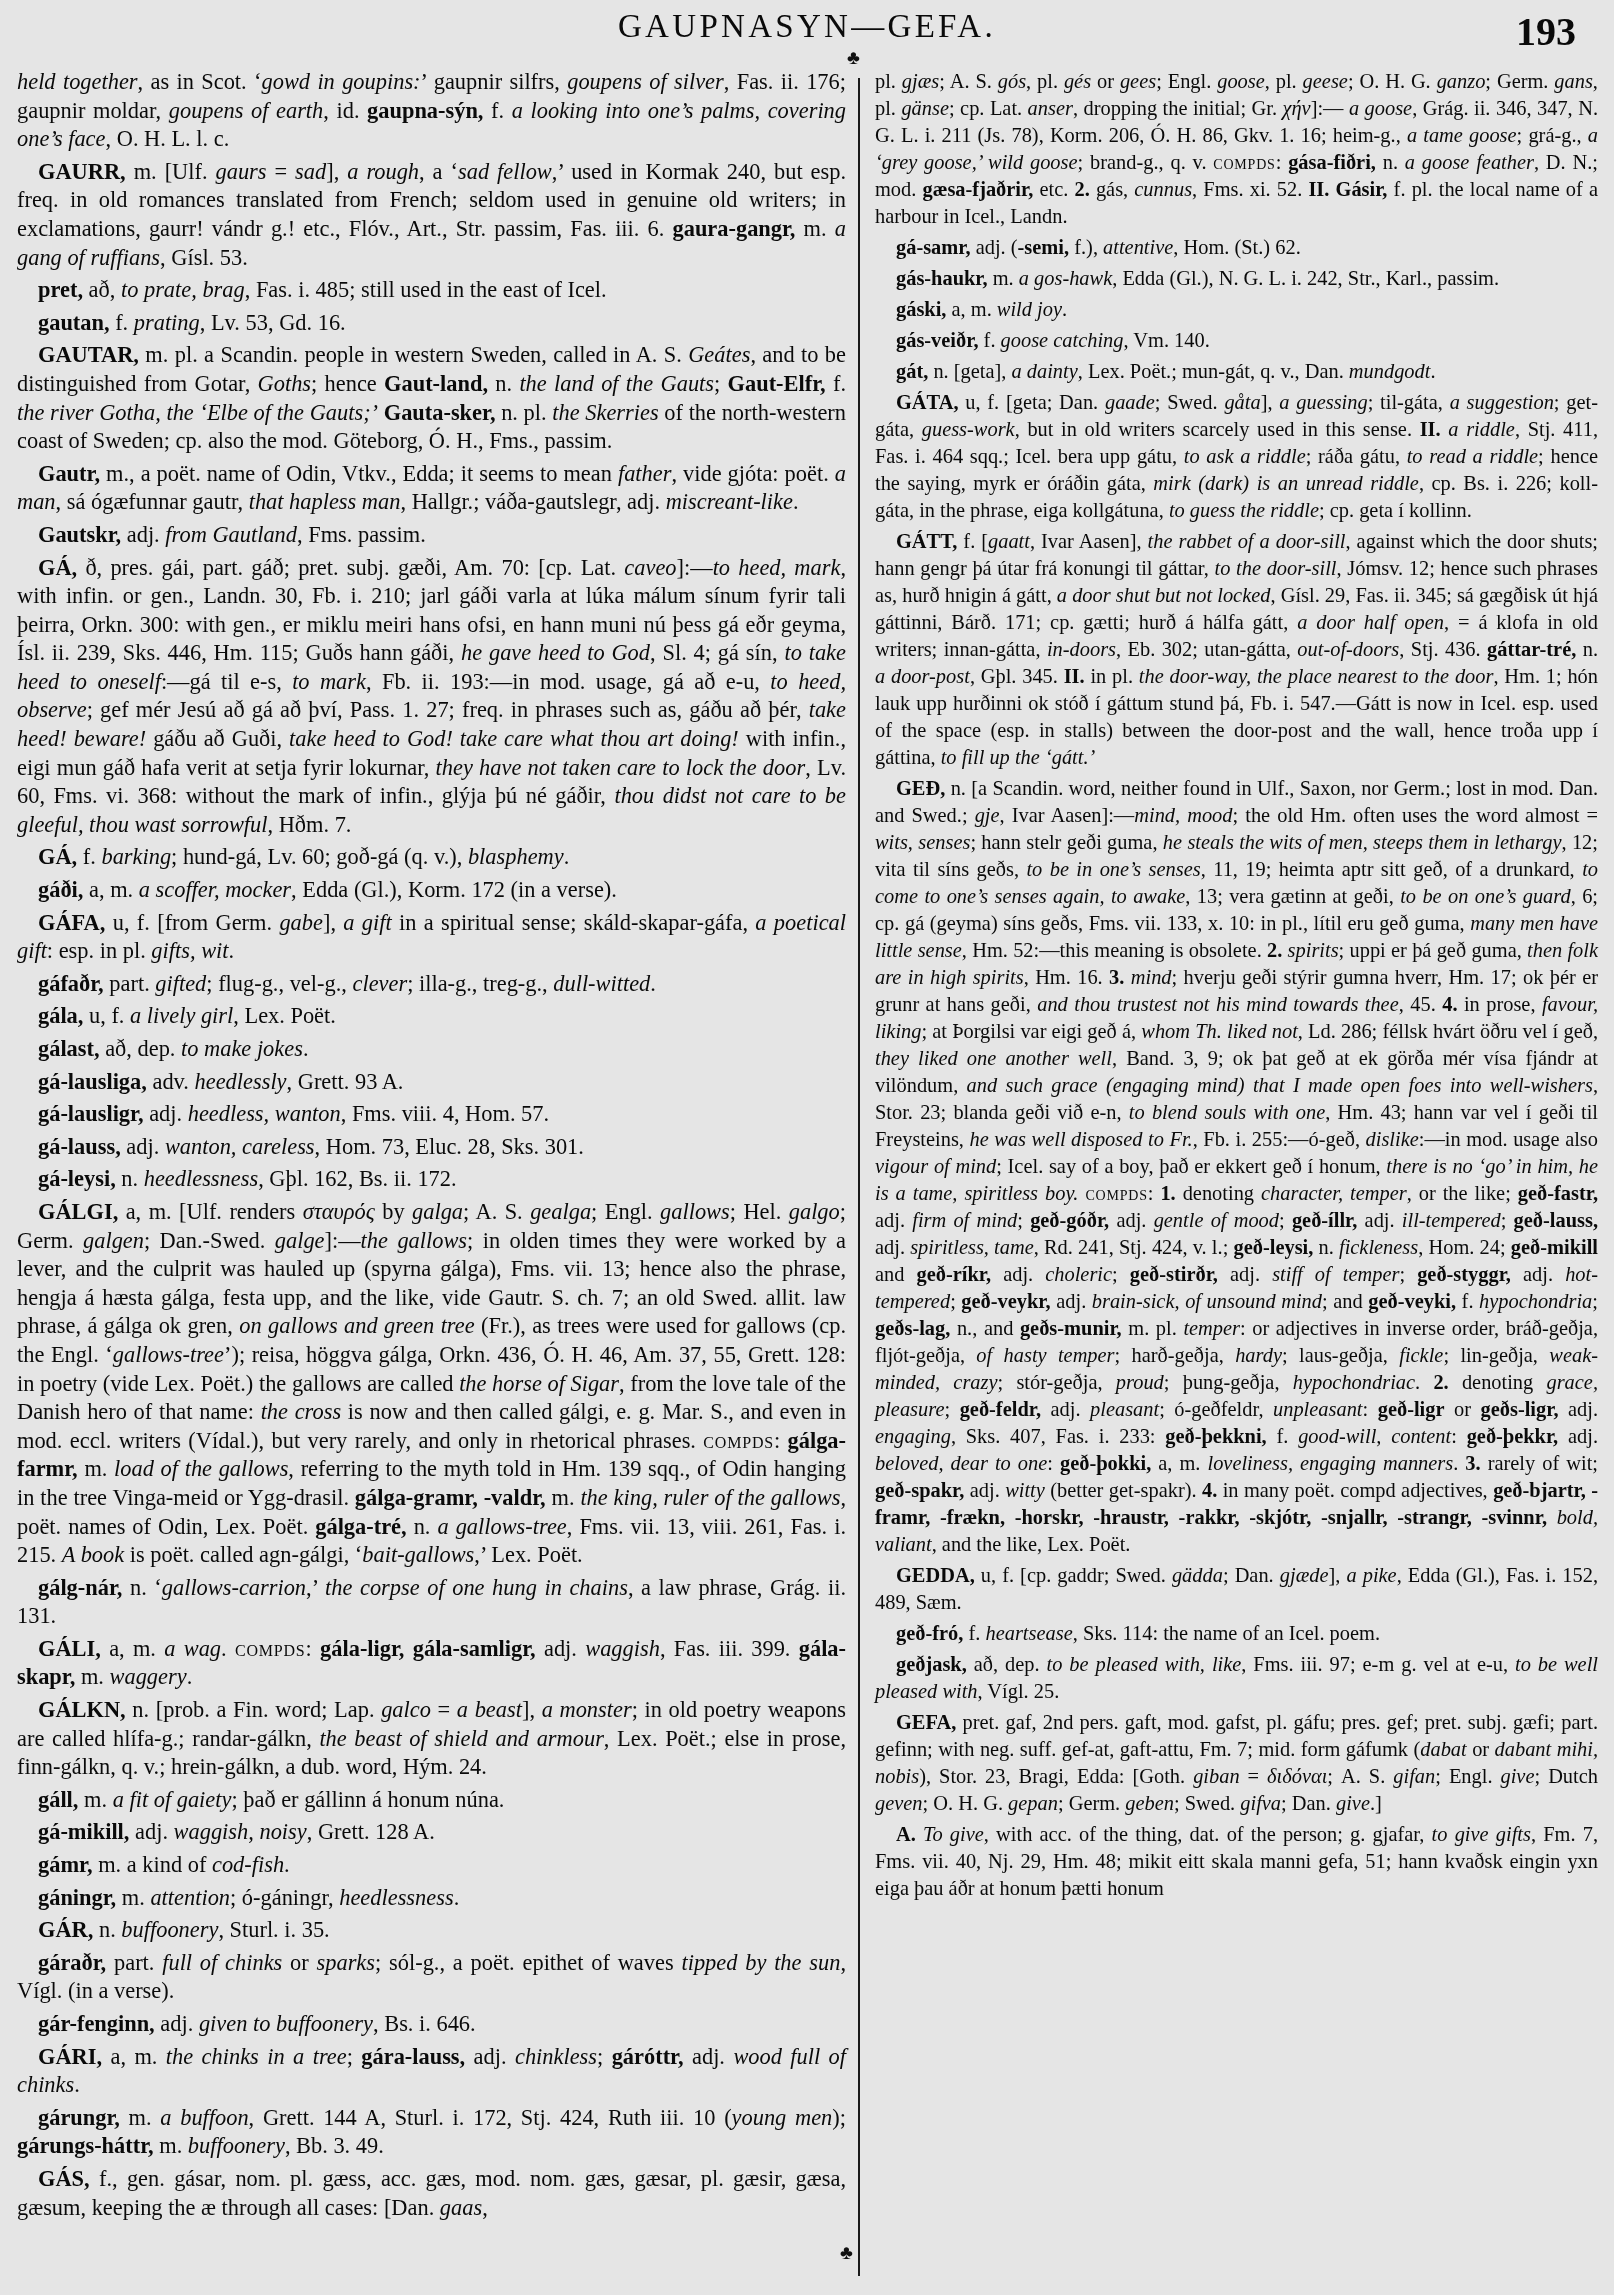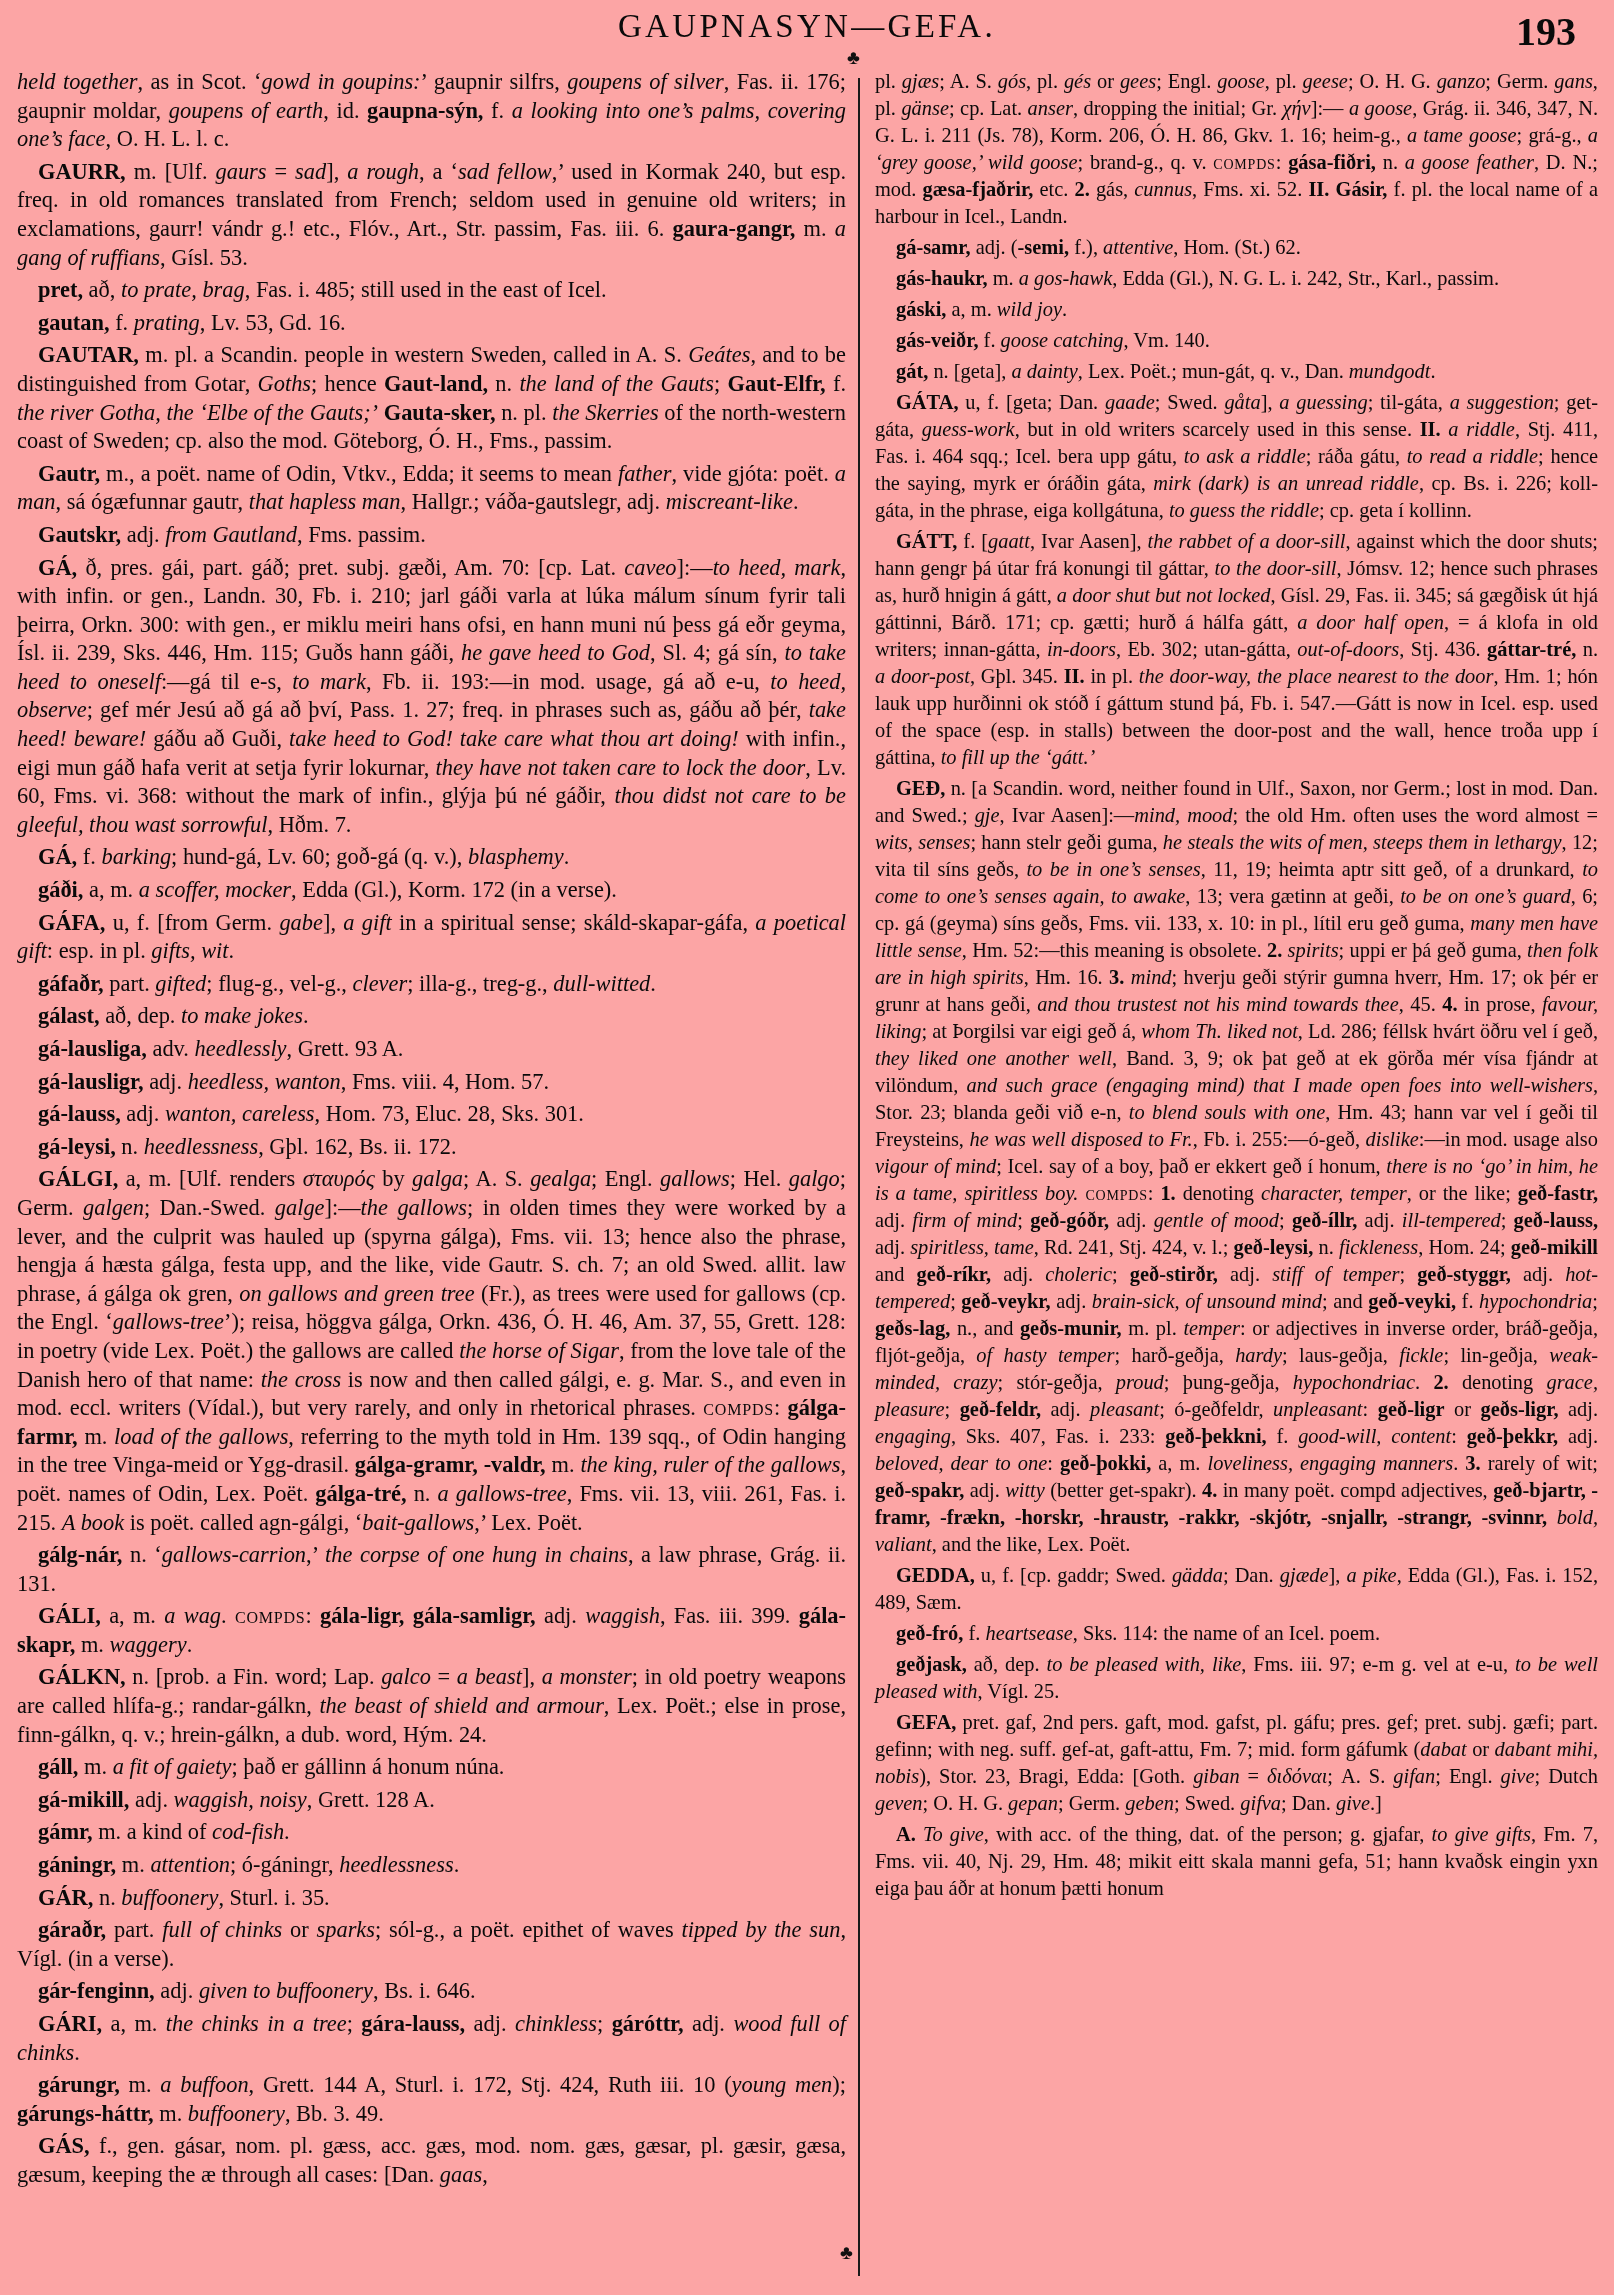--- a/index.html
+++ b/index.html
@@ -1,21 +1,21 @@
 <!DOCTYPE html>
 <html style="font-size:13px"><head>
 <meta charset="utf-8">
 <title>GAUPNASYN—GEFA. 193</title>
 <style>
   html, body { margin: 0; padding: 0; background: #ffffff; }
   .page {
     position: relative;
     width: 1614px;
     height: 2295px;
-    background: #fca5a5;
+    background: #e5e5e5;
     color: #0a0a0a;
     font-family: "Liberation Serif", "DejaVu Serif", serif;
     overflow: hidden;
   }
   .running-head {
     position: absolute;
     top: 8.2px; left: 0; right: 0;
     height: 49px;
   }
   .head-title {
@@ -94,20 +94,21 @@
       <p class="entry"><span class="seg-b">pret,</span><span class="seg-r"> að, </span><span class="seg-i">to prate, brag</span><span class="seg-r">, Fas. i. 485; still used in the east of Icel.</span></p>
       <p class="entry"><span class="seg-b">gautan,</span><span class="seg-r"> f. </span><span class="seg-i">prating</span><span class="seg-r">, Lv. 53, Gd. 16.</span></p>
       <p class="entry"><span class="seg-b">GAUTAR,</span><span class="seg-r"> m. pl. a Scandin. people in western Sweden, called in A. S. </span><span class="seg-i">Geátes</span><span class="seg-r">, and to be distinguished from Gotar, </span><span class="seg-i">Goths</span><span class="seg-r">; hence </span><span class="seg-b">Gaut-land,</span><span class="seg-r"> n. </span><span class="seg-i">the land of the Gauts</span><span class="seg-r">; </span><span class="seg-b">Gaut-Elfr,</span><span class="seg-r"> f. </span><span class="seg-i">the river Gotha, the ‘Elbe of the Gauts;’</span><span class="seg-r"> </span><span class="seg-b">Gauta-sker,</span><span class="seg-r"> n. pl. </span><span class="seg-i">the Skerries</span><span class="seg-r"> of the north-western coast of Sweden; cp. also the mod. Göteborg, Ó. H., Fms., passim.</span></p>
       <p class="entry"><span class="seg-b">Gautr,</span><span class="seg-r"> m., a poët. name of Odin, Vtkv., Edda; it seems to mean </span><span class="seg-i">father</span><span class="seg-r">, vide gjóta: poët. </span><span class="seg-i">a man</span><span class="seg-r">, sá ógæfunnar gautr, </span><span class="seg-i">that hapless man</span><span class="seg-r">, Hallgr.; váða-gautslegr, adj. </span><span class="seg-i">miscreant-like</span><span class="seg-r">.</span></p>
       <p class="entry"><span class="seg-b">Gautskr,</span><span class="seg-r"> adj. </span><span class="seg-i">from Gautland</span><span class="seg-r">, Fms. passim.</span></p>
       <p class="entry"><span class="seg-b">GÁ,</span><span class="seg-r"> ð, pres. gái, part. gáð; pret. subj. gæði, Am. 70: [cp. Lat. </span><span class="seg-i">caveo</span><span class="seg-r">]:—</span><span class="seg-i">to heed, mark</span><span class="seg-r">, with infin. or gen., Landn. 30, Fb. i. 210; jarl gáði varla at lúka málum sínum fyrir tali þeirra, Orkn. 300: with gen., er miklu meiri hans ofsi, en hann muni nú þess gá eðr geyma, Ísl. ii. 239, Sks. 446, Hm. 115; Guðs hann gáði, </span><span class="seg-i">he gave heed to God</span><span class="seg-r">, Sl. 4; gá sín, </span><span class="seg-i">to take heed to oneself</span><span class="seg-r">:—gá til e-s, </span><span class="seg-i">to mark</span><span class="seg-r">, Fb. ii. 193:—in mod. usage, gá að e-u, </span><span class="seg-i">to heed, observe</span><span class="seg-r">; gef mér Jesú að gá að því, Pass. 1. 27; freq. in phrases such as, gáðu að þér, </span><span class="seg-i">take heed! beware!</span><span class="seg-r"> gáðu að Guði, </span><span class="seg-i">take heed to God! take care what thou art doing!</span><span class="seg-r"> with infin., eigi mun gáð hafa verit at setja fyrir lokurnar, </span><span class="seg-i">they have not taken care to lock the door</span><span class="seg-r">, Lv. 60, Fms. vi. 368: without the mark of infin., glýja þú né gáðir, </span><span class="seg-i">thou didst not care to be gleeful, thou wast sorrowful</span><span class="seg-r">, Hðm. 7.</span></p>
       <p class="entry"><span class="seg-b">GÁ,</span><span class="seg-r"> f. </span><span class="seg-i">barking</span><span class="seg-r">; hund-gá, Lv. 60; goð-gá (q. v.), </span><span class="seg-i">blasphemy</span><span class="seg-r">.</span></p>
       <p class="entry"><span class="seg-b">gáði,</span><span class="seg-r"> a, m. </span><span class="seg-i">a scoffer, mocker</span><span class="seg-r">, Edda (Gl.), Korm. 172 (in a verse).</span></p>
       <p class="entry"><span class="seg-b">GÁFA,</span><span class="seg-r"> u, f. [from Germ. </span><span class="seg-i">gabe</span><span class="seg-r">], </span><span class="seg-i">a gift</span><span class="seg-r"> in a spiritual sense; skáld-skapar-gáfa, </span><span class="seg-i">a poetical gift</span><span class="seg-r">: esp. in pl. </span><span class="seg-i">gifts, wit</span><span class="seg-r">.</span></p>
       <p class="entry"><span class="seg-b">gáfaðr,</span><span class="seg-r"> part. </span><span class="seg-i">gifted</span><span class="seg-r">; flug-g., vel-g., </span><span class="seg-i">clever</span><span class="seg-r">; illa-g., treg-g., </span><span class="seg-i">dull-witted</span><span class="seg-r">.</span></p>
+      <p class="entry"><span class="seg-b">gála,</span><span class="seg-r"> u, f. </span><span class="seg-i">a lively girl</span><span class="seg-r">, Lex. Poët.</span></p>
       <p class="entry"><span class="seg-b">gálast,</span><span class="seg-r"> að, dep. </span><span class="seg-i">to make jokes</span><span class="seg-r">.</span></p>
       <p class="entry"><span class="seg-b">gá-lausliga,</span><span class="seg-r"> adv. </span><span class="seg-i">heedlessly</span><span class="seg-r">, Grett. 93 A.</span></p>
       <p class="entry"><span class="seg-b">gá-lausligr,</span><span class="seg-r"> adj. </span><span class="seg-i">heedless, wanton</span><span class="seg-r">, Fms. viii. 4, Hom. 57.</span></p>
       <p class="entry"><span class="seg-b">gá-lauss,</span><span class="seg-r"> adj. </span><span class="seg-i">wanton, careless</span><span class="seg-r">, Hom. 73, Eluc. 28, Sks. 301.</span></p>
       <p class="entry"><span class="seg-b">gá-leysi,</span><span class="seg-r"> n. </span><span class="seg-i">heedlessness</span><span class="seg-r">, Gþl. 162, Bs. ii. 172.</span></p>
       <p class="entry"><span class="seg-b">GÁLGI,</span><span class="seg-r"> a, m. [Ulf. renders </span><span class="seg-i">σταυρός</span><span class="seg-r"> by </span><span class="seg-i">galga</span><span class="seg-r">; A. S. </span><span class="seg-i">gealga</span><span class="seg-r">; Engl. </span><span class="seg-i">gallows</span><span class="seg-r">; Hel. </span><span class="seg-i">galgo</span><span class="seg-r">; Germ. </span><span class="seg-i">galgen</span><span class="seg-r">; Dan.-Swed. </span><span class="seg-i">galge</span><span class="seg-r">]:—</span><span class="seg-i">the gallows</span><span class="seg-r">; in olden times they were worked by a lever, and the culprit was hauled up (spyrna gálga), Fms. vii. 13; hence also the phrase, hengja á hæsta gálga, festa upp, and the like, vide Gautr. S. ch. 7; an old Swed. allit. law phrase, á gálga ok gren, </span><span class="seg-i">on gallows and green tree</span><span class="seg-r"> (Fr.), as trees were used for gallows (cp. the Engl. ‘</span><span class="seg-i">gallows-tree</span><span class="seg-r">’); reisa, höggva gálga, Orkn. 436, Ó. H. 46, Am. 37, 55, Grett. 128: in poetry (vide Lex. Poët.) the gallows are called </span><span class="seg-i">the horse of Sigar</span><span class="seg-r">, from the love tale of the Danish hero of that name: </span><span class="seg-i">the cross</span><span class="seg-r"> is now and then called gálgi, e. g. Mar. S., and even in mod. eccl. writers (Vídal.), but very rarely, and only in rhetorical phrases. </span><span class="seg-sc">compds</span><span class="seg-r">: </span><span class="seg-b">gálga-farmr,</span><span class="seg-r"> m. </span><span class="seg-i">load of the gallows</span><span class="seg-r">, referring to the myth told in Hm. 139 sqq., of Odin hanging in the tree Vinga-meid or Ygg-drasil. </span><span class="seg-b">gálga-gramr, -valdr,</span><span class="seg-r"> m. </span><span class="seg-i">the king, ruler of the gallows</span><span class="seg-r">, poët. names of Odin, Lex. Poët. </span><span class="seg-b">gálga-tré,</span><span class="seg-r"> n. </span><span class="seg-i">a gallows-tree</span><span class="seg-r">, Fms. vii. 13, viii. 261, Fas. i. 215. </span><span class="seg-i">A book</span><span class="seg-r"> is poët. called agn-gálgi, ‘</span><span class="seg-i">bait-gallows</span><span class="seg-r">,’ Lex. Poët.</span></p>
       <p class="entry"><span class="seg-b">gálg-nár,</span><span class="seg-r"> n. ‘</span><span class="seg-i">gallows-carrion</span><span class="seg-r">,’ </span><span class="seg-i">the corpse of one hung in chains</span><span class="seg-r">, a law phrase, Grág. ii. 131.</span></p>
       <p class="entry"><span class="seg-b">GÁLI,</span><span class="seg-r"> a, m. </span><span class="seg-i">a wag</span><span class="seg-r">. </span><span class="seg-sc">compds</span><span class="seg-r">: </span><span class="seg-b">gála-ligr, gála-samligr,</span><span class="seg-r"> adj. </span><span class="seg-i">waggish</span><span class="seg-r">, Fas. iii. 399. </span><span class="seg-b">gála-skapr,</span><span class="seg-r"> m. </span><span class="seg-i">waggery</span><span class="seg-r">.</span></p>
       <p class="entry"><span class="seg-b">GÁLKN,</span><span class="seg-r"> n. [prob. a Fin. word; Lap. </span><span class="seg-i">galco</span><span class="seg-r"> = </span><span class="seg-i">a beast</span><span class="seg-r">], </span><span class="seg-i">a monster</span><span class="seg-r">; in old poetry weapons are called hlífa-g.; randar-gálkn, </span><span class="seg-i">the beast of shield and armour</span><span class="seg-r">, Lex. Poët.; else in prose, finn-gálkn, q. v.; hrein-gálkn, a dub. word, Hým. 24.</span></p>
       <p class="entry"><span class="seg-b">gáll,</span><span class="seg-r"> m. </span><span class="seg-i">a fit of gaiety</span><span class="seg-r">; það er gállinn á honum núna.</span></p>

